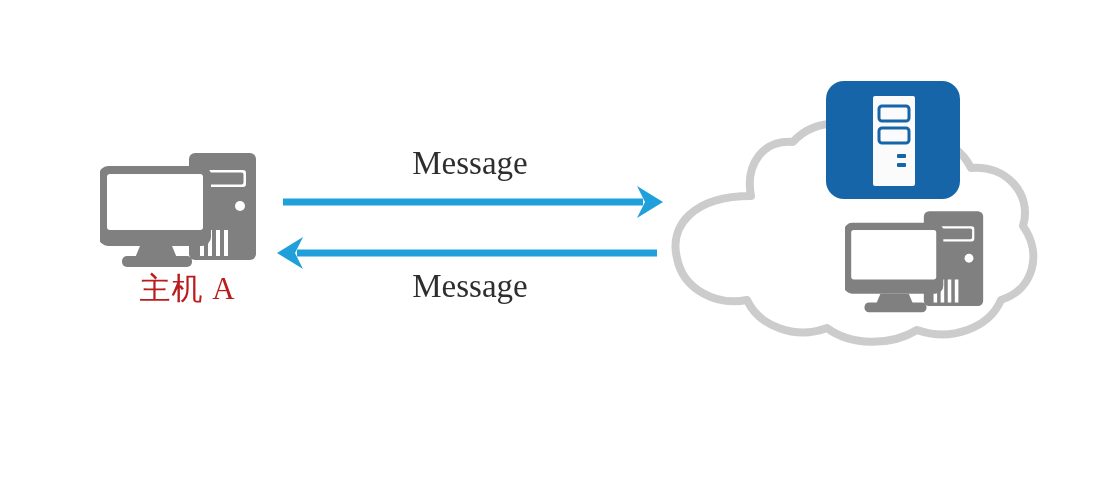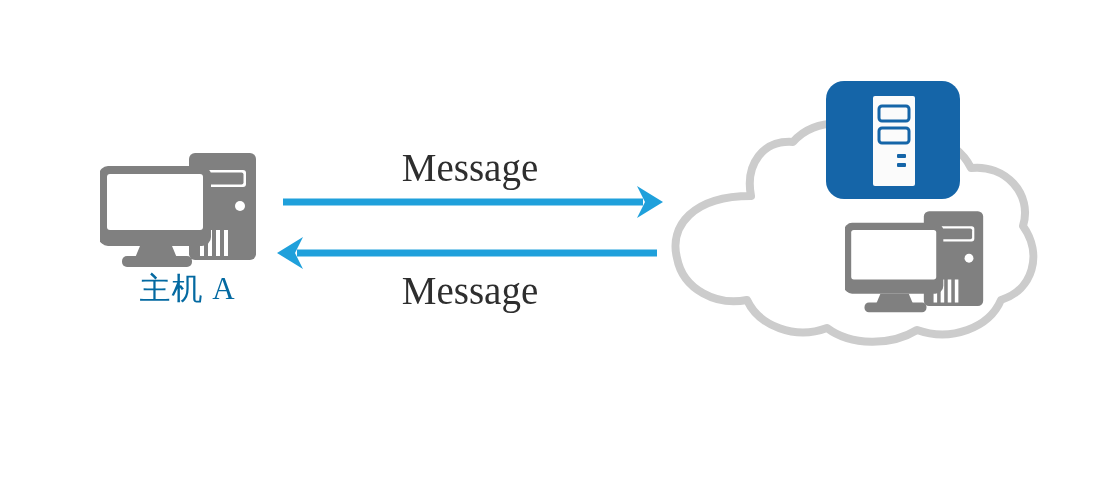--- a/index.html
+++ b/index.html
@@ -33,39 +33,39 @@
     top: 0;
   }
   .host-a-label {
     position: absolute;
     left: 0;
     top: 120px;
     width: 175px;
     text-align: center;
     font-family: "Liberation Serif", serif;
     font-size: 31px;
-    color: #0369a1;
+    color: #b91c1c;
     letter-spacing: 1px;
     white-space: nowrap;
   }
 
   
   .arrow-layer {
     position: absolute;
     left: 265px;
     top: 170px;
     width: 410px;
     height: 120px;
   }
   .msg-label {
     position: absolute;
     width: 410px;
     text-align: center;
     font-family: "Liberation Serif", serif;
-    font-size: 39px;
+    font-size: 33px;
     color: #2e2e2e;
     white-space: nowrap;
   }
   .msg-label.top { top: -25px; left: 0; }
   .msg-label.bottom { top: 98px; left: 0; }
 
   
   .cloud-group {
     position: absolute;
     left: 655px;

